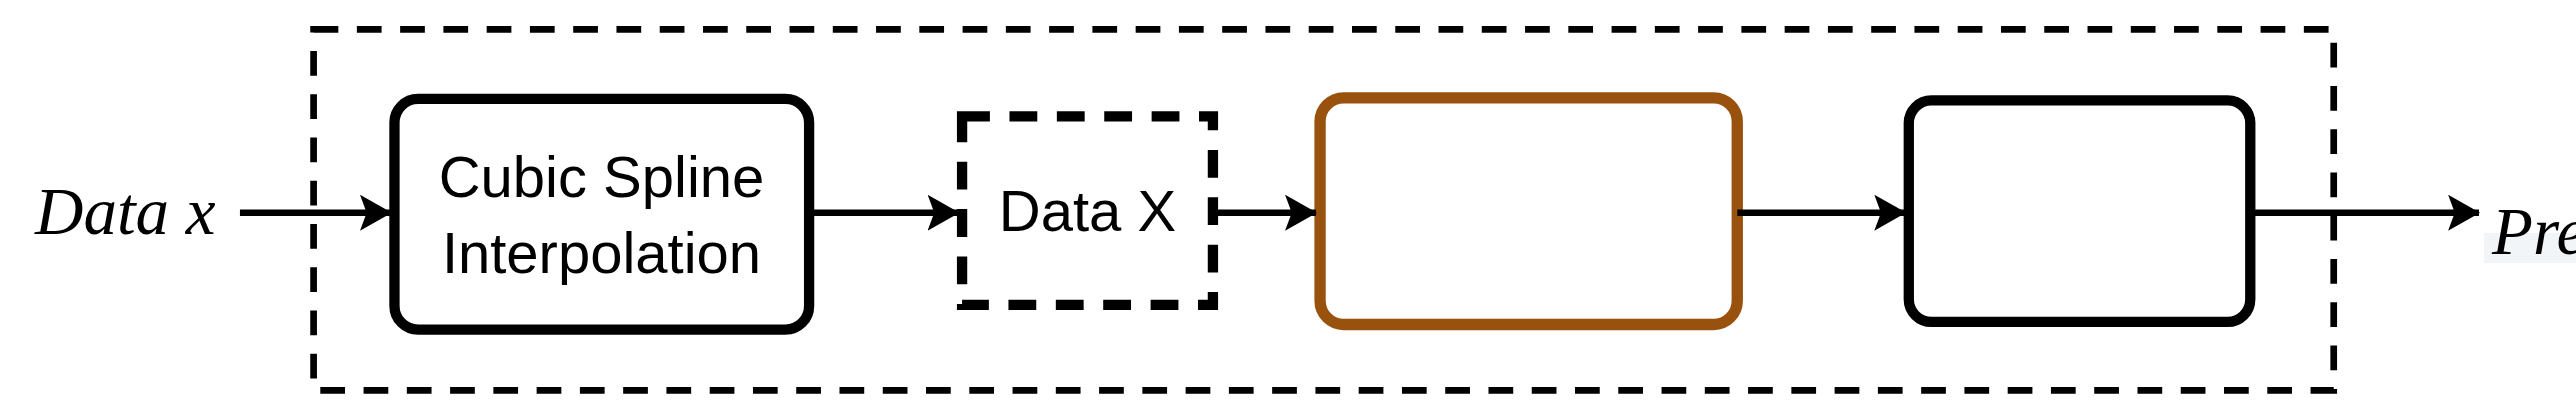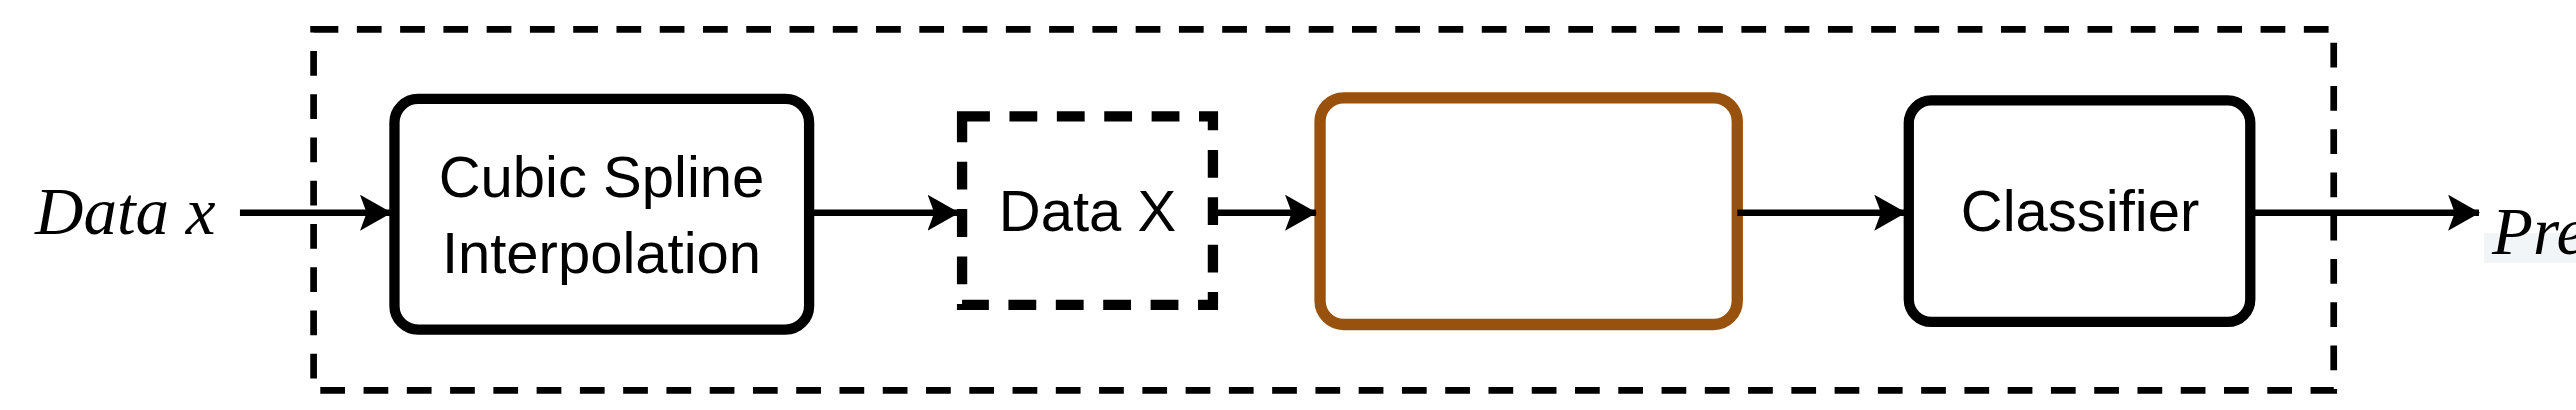--- a/index.html
+++ b/index.html
@@ -99,16 +99,15 @@
   <div class="flow-label label-data">Data x</div>
 
   <div class="flow-label label-prediction">Prediction</div>
 
   <div class="box-label t-cubic">Cubic Spline
 Interpolation</div>
 
   <div class="box-label t-path">Data X</div>
 
 
-  <div class="box-label t-classifier">Classifier</div>
 
 </div>
 
 
 </body></html>

